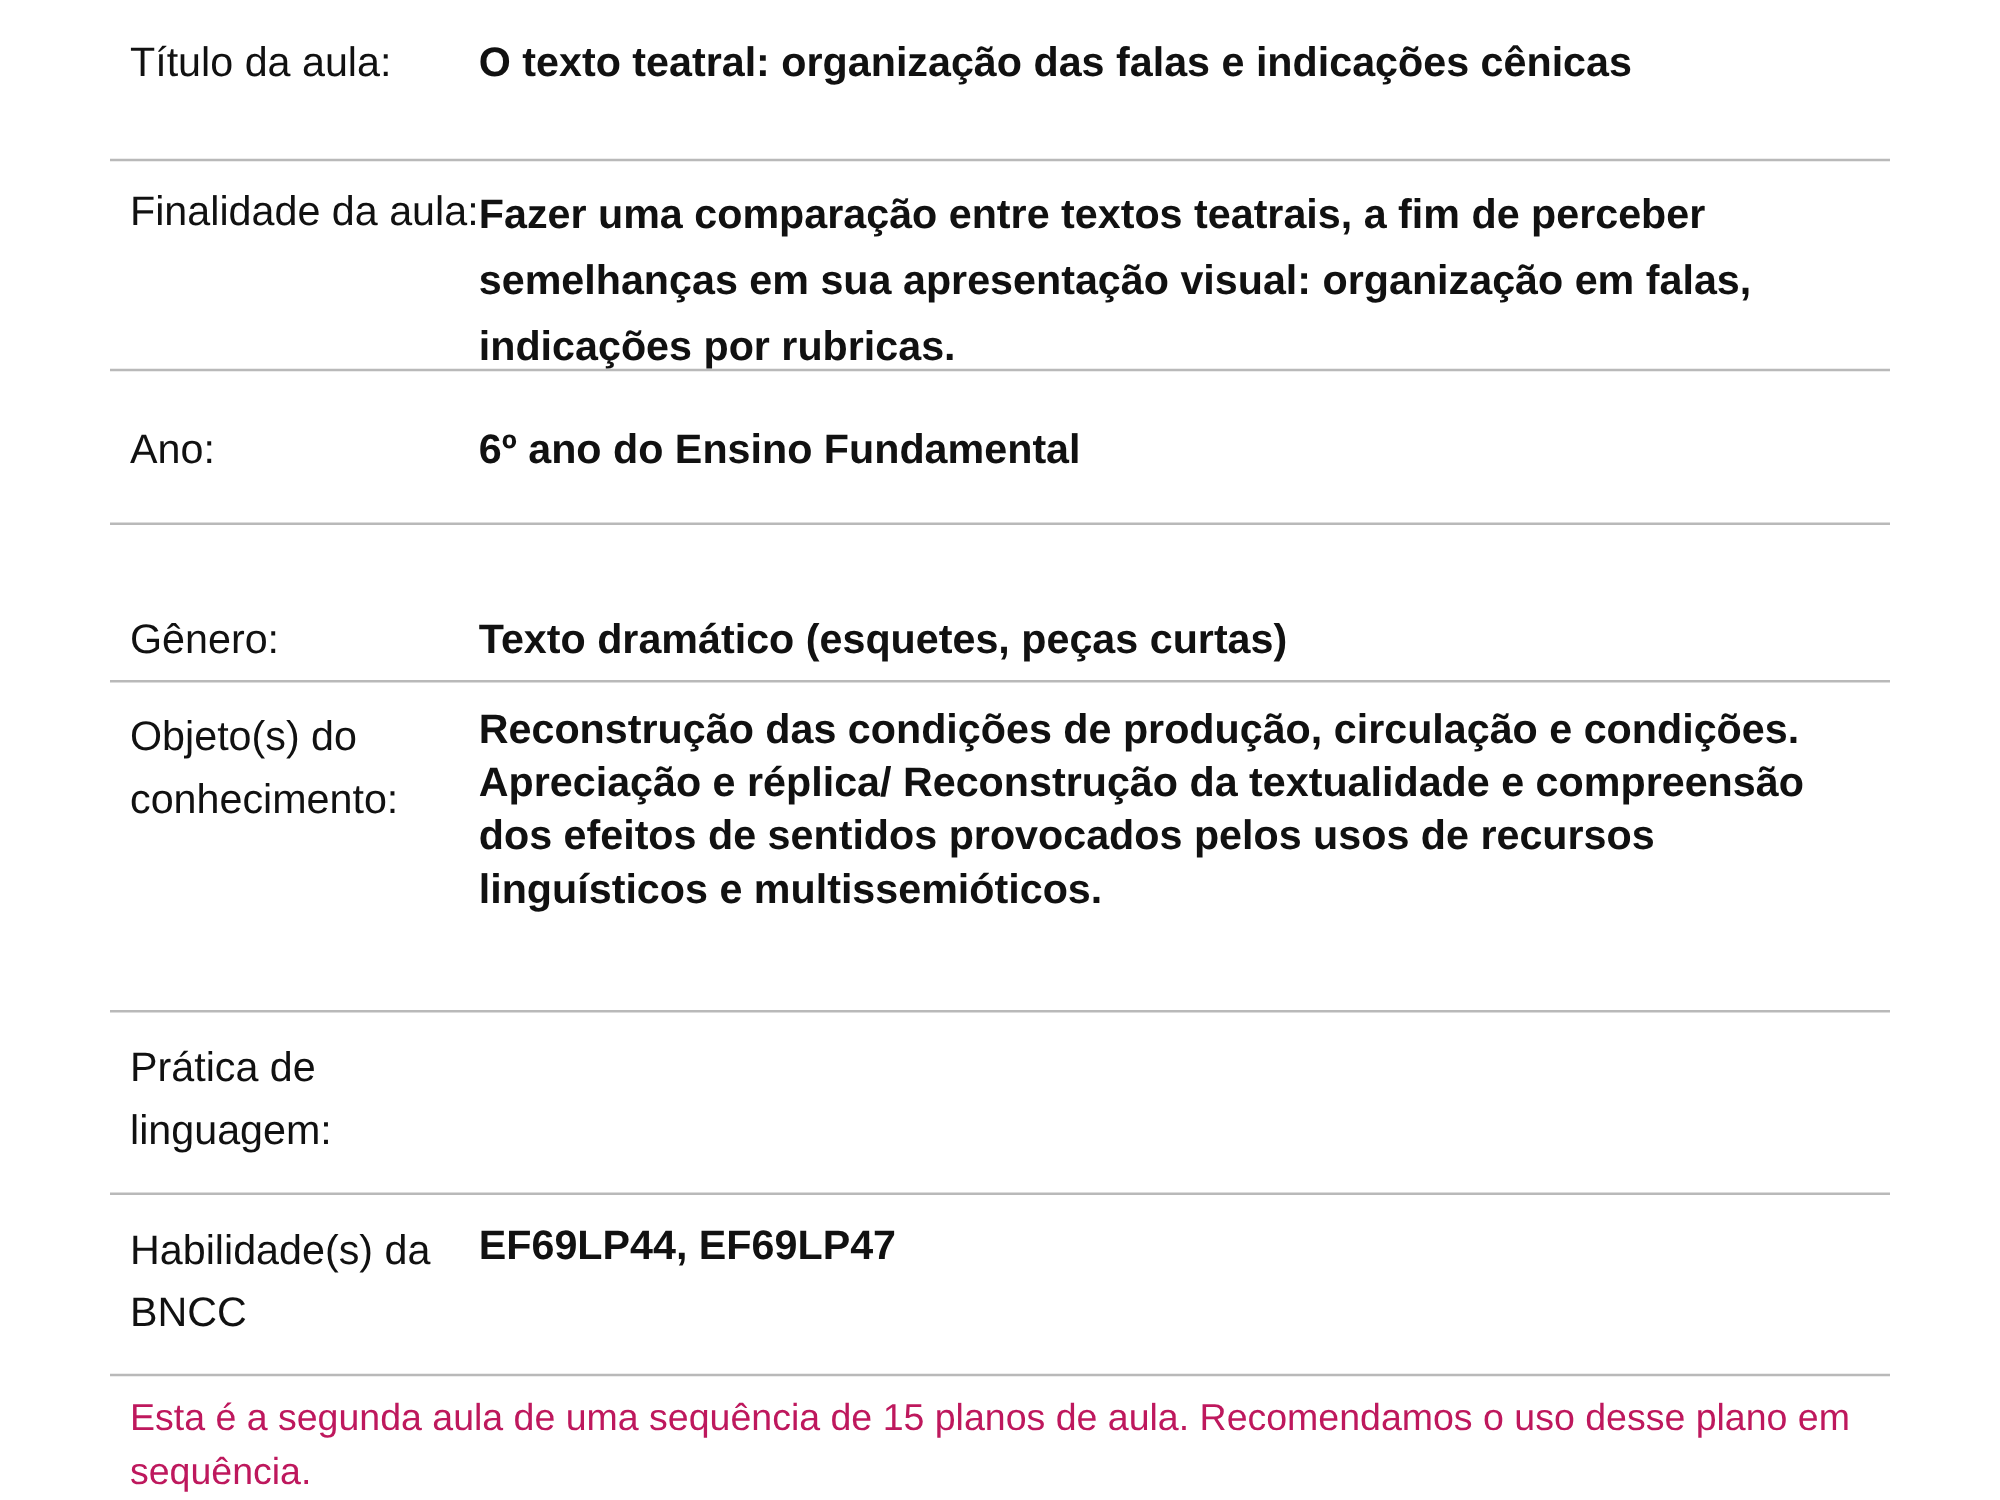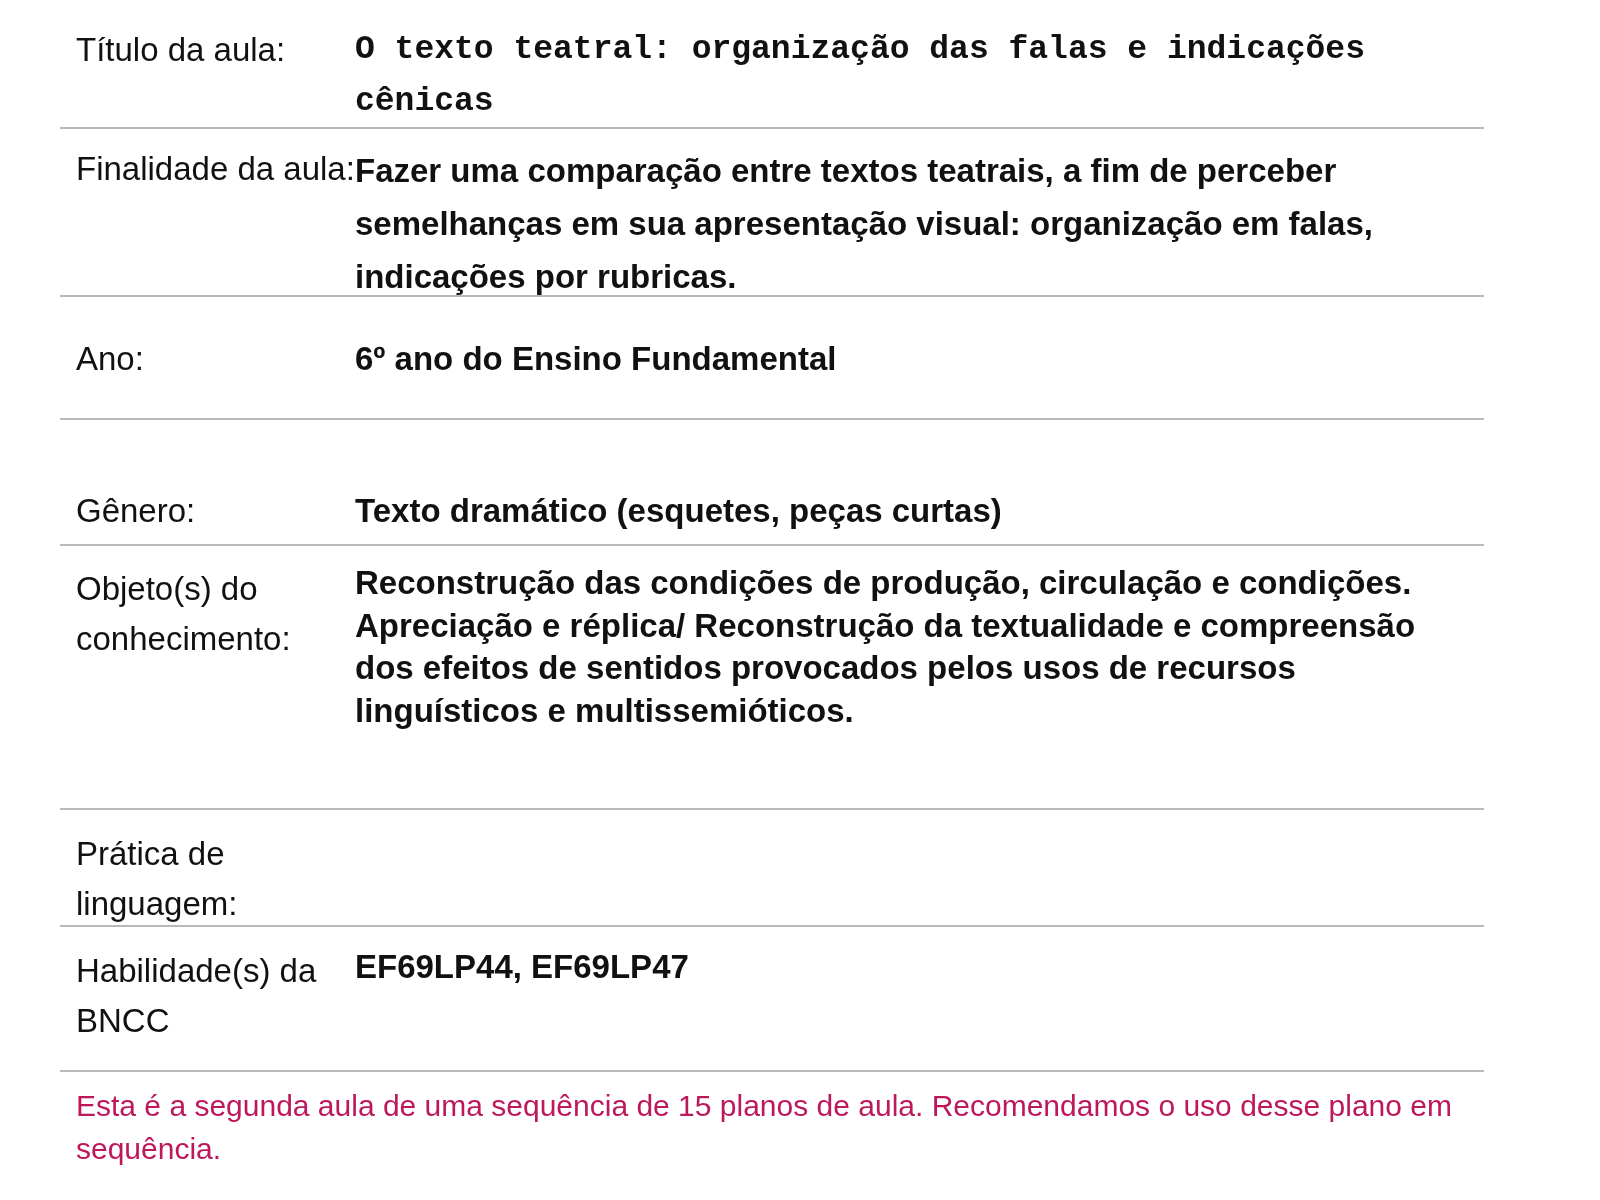--- a/index.html
+++ b/index.html
@@ -10,21 +10,21 @@
     body {
       width: 1600px;
       height: 1200px;
       position: relative;
       overflow: hidden;
       font-family: "Liberation Sans", "DejaVu Sans", sans-serif;
       color: #111111;
     }
     .doc {
       position: absolute;
-      left: 60px;
+      left: 88px;
       top: 0;
       width: 1424px;
     }
     .row {
       position: relative;
       border-bottom: 2px solid #b9b9b9;
       box-sizing: border-box;
       display: flex;
     }
     .label {
@@ -54,21 +54,21 @@
       font-weight: normal;
     }
   </style>
 </head>
 <body>
 
 <div class="doc">
 
   <div class="row" style="height:129px; padding-top:49px; align-items:flex-start;">
     <div class="label" style="line-height:52px; margin-top:-25px;">Título da aula:</div>
-    <div class="value" style="line-height:52px; margin-top:-25px;font-family:Liberation Mono, monospace;">O texto teatral: organização das falas e indicações cênicas</div>
+    <div class="value" style="line-height:52px; margin-top:-25px;">O texto teatral: organização das falas e indicações cênicas</div>
   </div>
 
   <div class="row" style="height:168px; padding-top:15px;">
     <div class="label" style="line-height:50px; padding-top:0px;">Finalidade da aula:</div>
     <div class="value" style="line-height:53px; padding-top:0px;">Fazer uma comparação entre textos teatrais, a fim de perceber semelhanças em sua apresentação visual: organização em falas, indicações por rubricas.</div>
   </div>
 
   <div class="row" style="height:123px; padding-top:37px;">
     <div class="label">Ano:</div>
     <div class="value" style="line-height:50px;">6º ano do Ensino Fundamental</div>
@@ -77,21 +77,21 @@
   <div class="row" style="height:88px; padding-top:28px;margin-top:38px;">
     <div class="label">Gênero:</div>
     <div class="value" style="line-height:50px;">Texto dramático (esquetes, peças curtas)</div>
   </div>
 
   <div class="row" style="height:264px; padding-top:16px;justify-content:flex-end;">
     <div class="label" style="padding-top:2px;">Objeto(s) do conhecimento:</div>
     <div class="value" style="line-height:42.5px;">Reconstrução das condições de produção, circulação e condições. Apreciação e réplica/ Reconstrução da textualidade e compreensão dos efeitos de sentidos provocados pelos usos de recursos linguísticos e multissemióticos.</div>
   </div>
 
-  <div class="row" style="height:117px; padding-top:19px;">
+  <div class="row" style="height:146px; padding-top:19px;">
     <div class="label">Prática de linguagem:</div>
   </div>
 
   <div class="row" style="height:145px; padding-top:17px;">
     <div class="label" style="padding-top:2px;">Habilidade(s) da BNCC</div>
     <div class="value" style="line-height:46px;">EF69LP44, EF69LP47</div>
   </div>
 
   <div class="note">Esta é a segunda aula de uma sequência de 15 planos de aula. Recomendamos o uso desse plano em sequência.</div>
 

